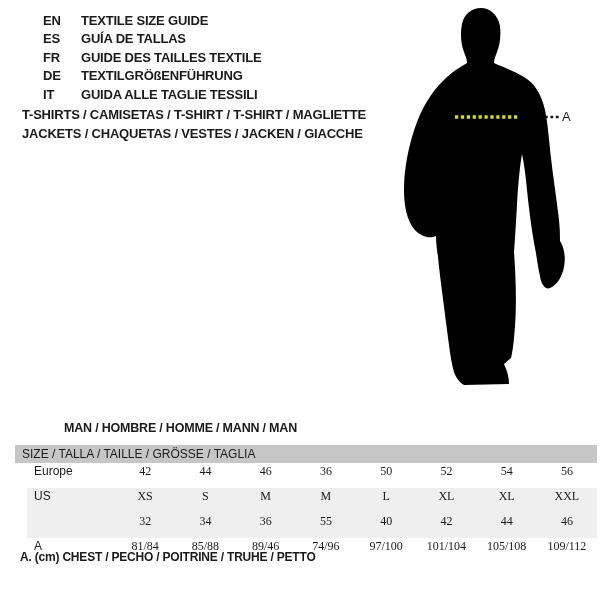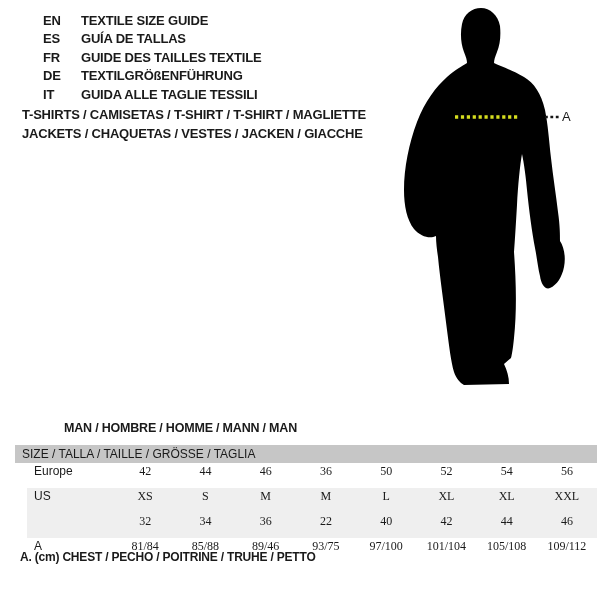--- a/index.html
+++ b/index.html
@@ -102,33 +102,33 @@
     <span class="tcell">XL</span>
     <span class="tcell">XL</span>
     <span class="tcell">XXL</span>
   </div>
 
   <div class="trow shaded">
     <span class="tlabel"></span>
     <span class="tcell">32</span>
     <span class="tcell">34</span>
     <span class="tcell">36</span>
-    <span class="tcell">22</span>
+    <span class="tcell">55</span>
     <span class="tcell">40</span>
     <span class="tcell">42</span>
     <span class="tcell">44</span>
     <span class="tcell">46</span>
   </div>
 
   <div class="trow">
     <span class="tlabel">A</span>
     <span class="tcell">81/84</span>
     <span class="tcell">85/88</span>
     <span class="tcell">89/46</span>
-    <span class="tcell">93/75</span>
+    <span class="tcell">74/96</span>
     <span class="tcell">97/100</span>
     <span class="tcell">101/104</span>
     <span class="tcell">105/108</span>
     <span class="tcell">109/112</span>
   </div>
 </div>
 
 <div class="abs footnote">A. (cm) CHEST / PECHO / POITRINE / TRUHE / PETTO</div>
 
 </body></html>

